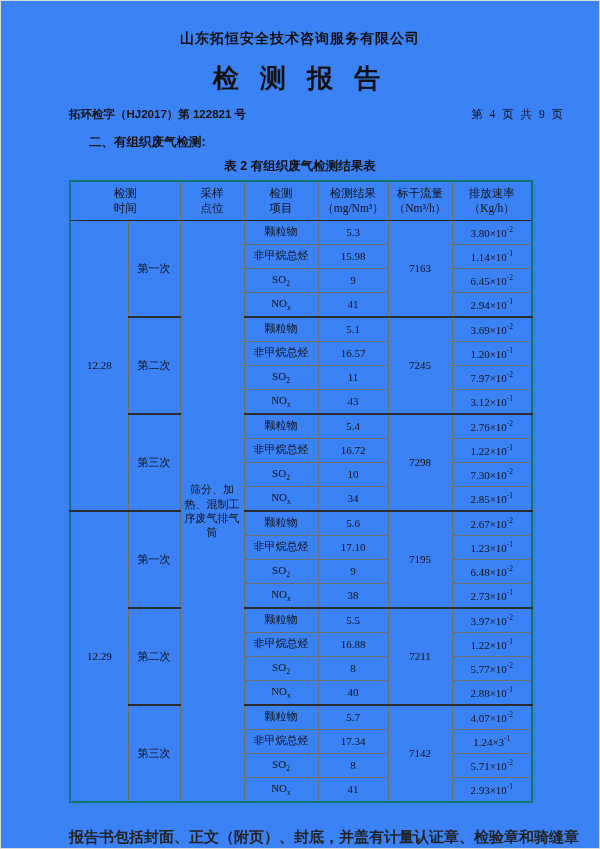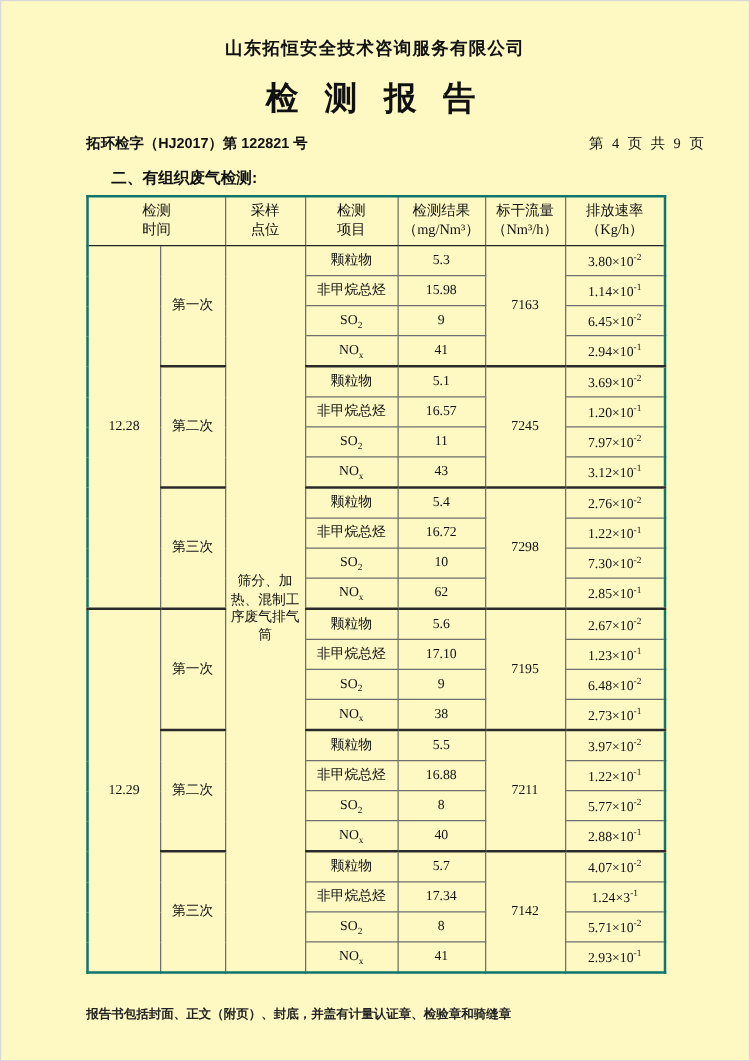--- a/index.html
+++ b/index.html
@@ -1,21 +1,21 @@
 <!DOCTYPE html>
 <html><head>
 <meta charset="utf-8">
 <style>
   html, body { margin: 0; padding: 0; background: #9a9a9a; }
   .page {
     position: relative;
     width: 600px;
     height: 849px;
     margin: 0 auto;
-    background: #fef9c3;
+    background: #3b82f6;
     border: 1px solid #d9d9d9;
     box-sizing: border-box;
     font-family: "Liberation Serif", "DejaVu Serif", serif;
     color: #111;
     overflow: hidden;
   }
   .company {
     padding-top: 29px;
     text-align: center;
     font-family: "Liberation Sans", "DejaVu Sans", sans-serif;
@@ -81,39 +81,40 @@
   table.results tbody td { height: 23px; }
   tr.gstart td { border-top: 2px solid #2b2b2b; }
   td.sampling { font-size: 11.5px; padding: 0 3px; line-height: 1.55; }
   td.date-cell, td.trial-cell { font-size: 11.5px; }
   td.rate-cell { font-size: 11px; white-space: nowrap; }
   td.rate-cell sup { font-size: 7.5px; }
   td.item-cell sub { font-size: 7.5px; }
   .footer-note {
     margin: 25px 0 0 68px;
     font-family: "Liberation Sans", "DejaVu Sans", sans-serif;
-    font-size: 10px;
+    font-size: 15px;
     font-weight: bold;
     color: #222;
   }
 </style>
 </head>
 <body>
 
 <div class="page">
 
   <div class="company">山东拓恒安全技术咨询服务有限公司</div>
   <div class="report-title">检 测 报 告</div>
 
   <div class="doc-line">
     <span class="doc-number">拓环检字（HJ2017）第 122821 号</span>
     <span class="page-info">第 4 页 共 9 页</span>
   </div>
 
   <div class="section-heading">二、有组织废气检测:</div>
+  <div class="table-title">表 2 有组织废气检测结果表</div>
 
   <table class="results">
     <colgroup>
       <col style="width:58px">
         <col style="width:52px">
         <col style="width:64px">
       <col style="width:74px">
         <col style="width:70px">
         <col style="width:64px">
       <col style="width:80px">
@@ -196,21 +197,21 @@
         <td class="result-cell">16.72</td>
         <td class="rate-cell"><span>1.22×10</span><sup>-1</sup></td>
       </tr>
       <tr>
         <td class="item-cell"><span>SO</span><sub>2</sub></td>
         <td class="result-cell">10</td>
         <td class="rate-cell"><span>7.30×10</span><sup>-2</sup></td>
       </tr>
       <tr>
         <td class="item-cell"><span>NO</span><sub>x</sub></td>
-        <td class="result-cell">62</td>
+        <td class="result-cell">34</td>
         <td class="rate-cell"><span>2.85×10</span><sup>-1</sup></td>
       </tr>
 
       <tr class="gstart">
         <td class="date-cell" rowspan="12">12.29</td>
         <td class="trial-cell" rowspan="4">第一次</td>
         <td class="item-cell"><span>颗粒物</span><sub></sub></td>
         <td class="result-cell">5.6</td>
         <td class="flow-cell" rowspan="4">7195</td>
         <td class="rate-cell"><span>2.67×10</span><sup>-2</sup></td>

